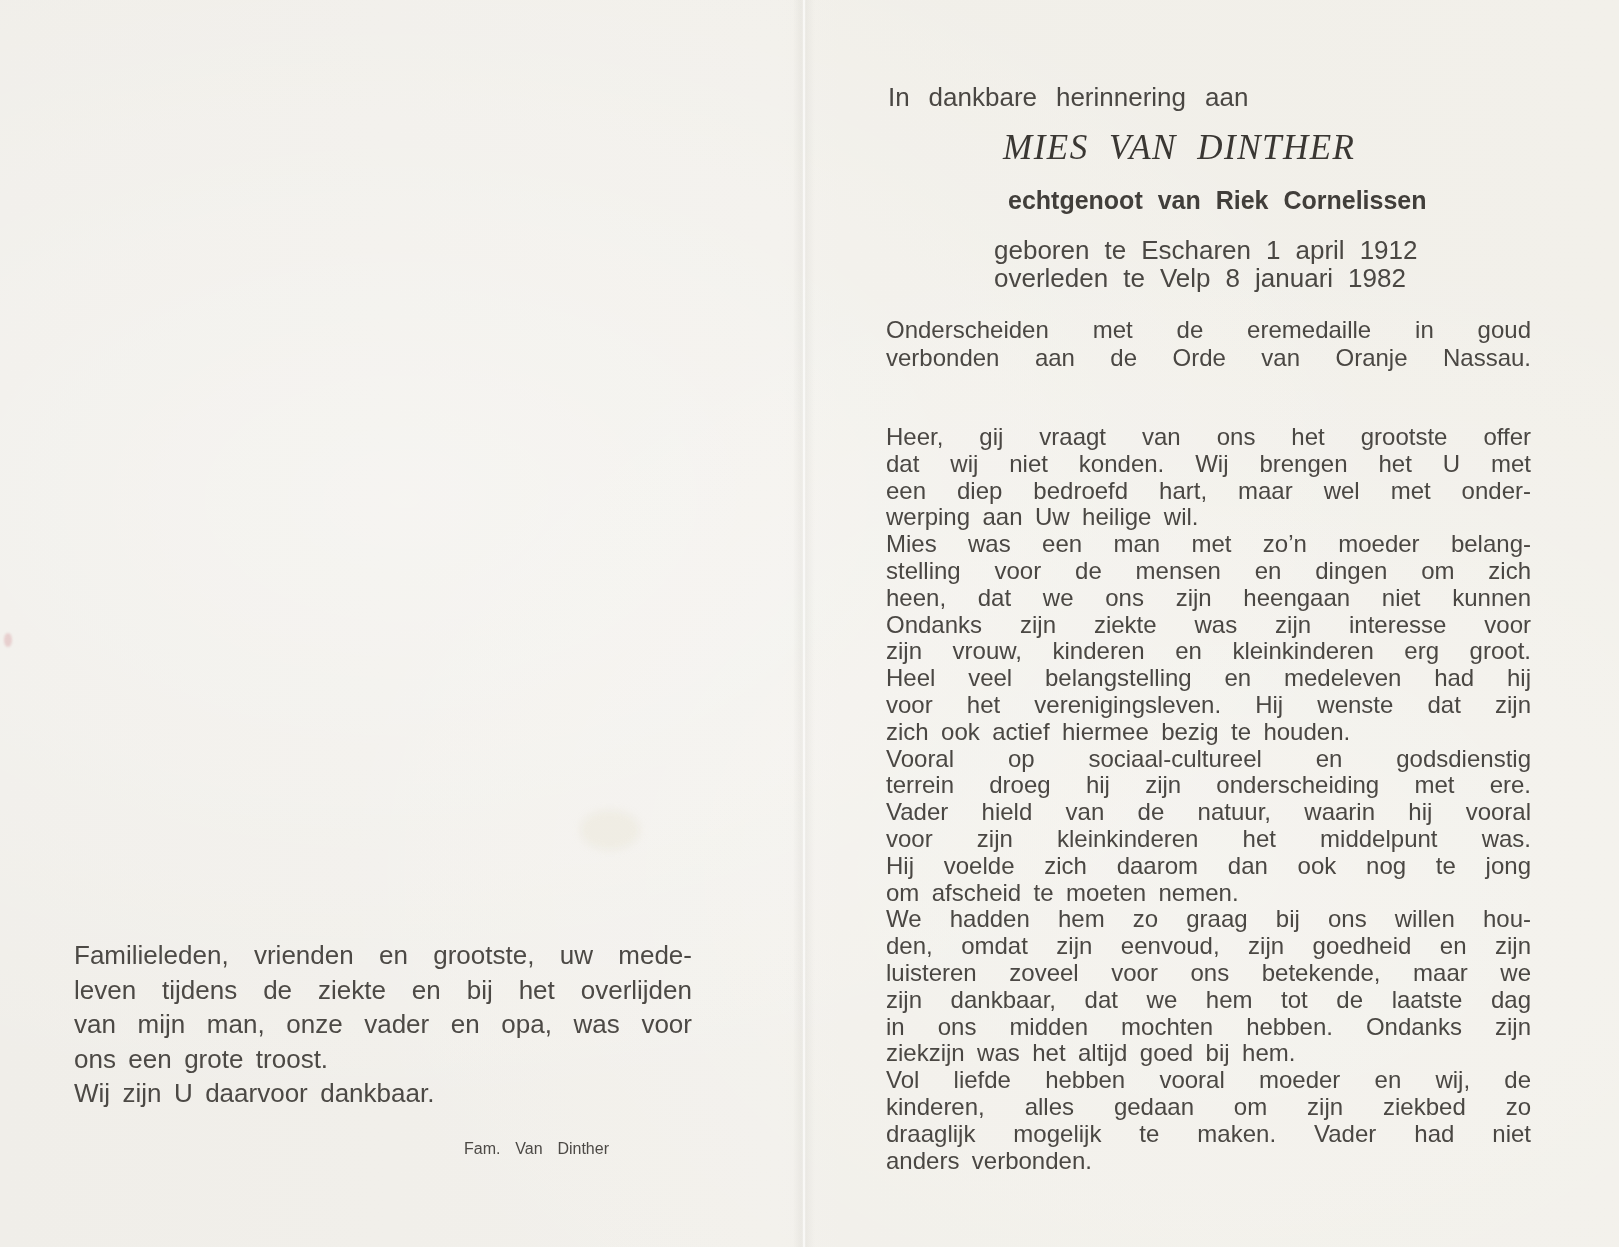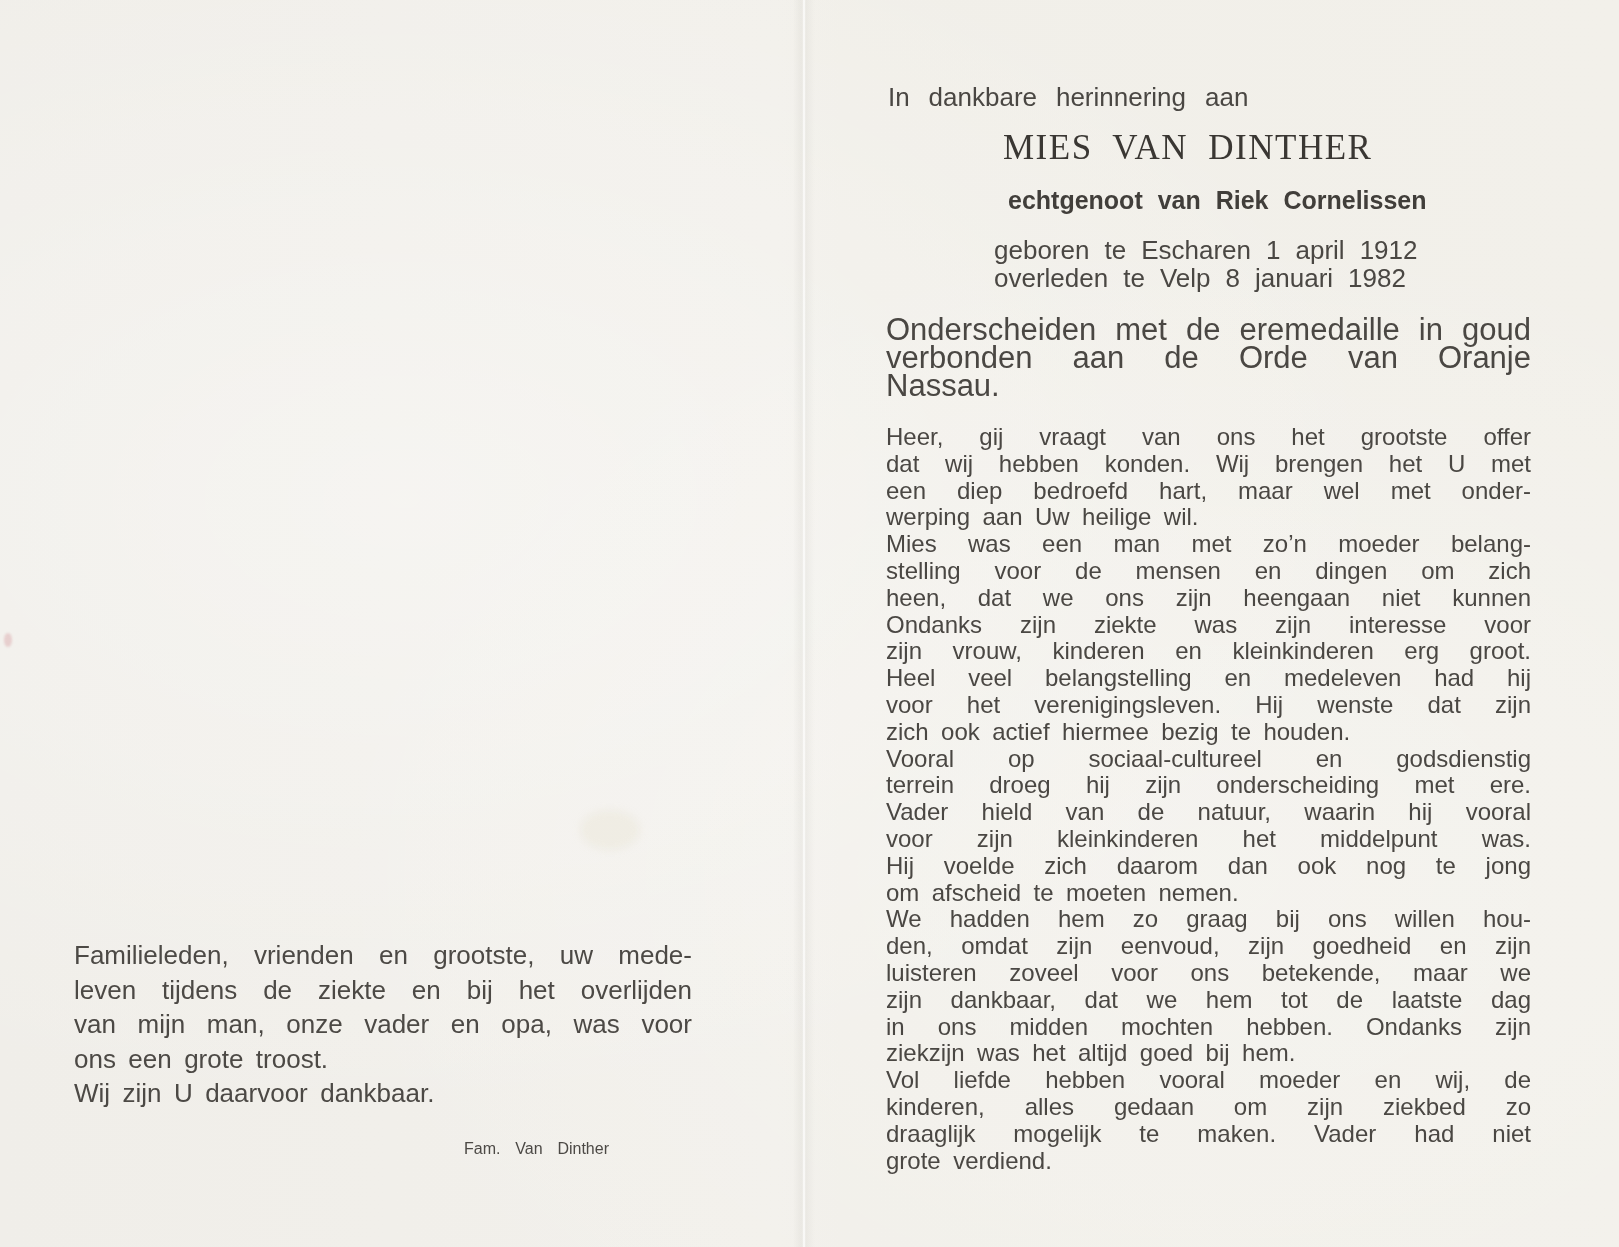--- a/index.html
+++ b/index.html
@@ -43,33 +43,34 @@
   
   .intro {
     position:absolute; left:888px; top:82px;
     font-size:26px; word-spacing:0.45em;
   }
   .deceased-name {
     position:absolute; left:1003px; top:128px;
     font-family:"Liberation Serif", serif;
     font-size:35px; letter-spacing:1.5px; word-spacing:10px;
     color:#3a3733;
+    font-style:italic;
   }
   .relation {
     position:absolute; left:1008px; top:186px;
     font-size:25px; font-weight:bold; word-spacing:0.32em;
     color:#413e3a;
   }
   .dates {
     position:absolute; left:974px; top:236px;
     font-size:26px; line-height:28px; word-spacing:0.30em;margin-left:20px;
   }
   .decoration {
     position:absolute; left:886px; top:316px; width:645px;
-    font-size:31px; line-height:28px; word-spacing:0.22em;
+    font-size:24px; line-height:28px; word-spacing:0.22em;
   }
   .memorial {
     position:absolute; left:886px; top:424px; width:645px;
     font-size:24px; line-height:26.8px; word-spacing:0.24em;
   }
 
   
   .speck-pink {
     position:absolute; left:4px; top:633px; width:8px; height:14px;
     background:rgba(205,130,135,0.30); border-radius:50%;
@@ -108,21 +109,21 @@
     <div class="dates">
       <div class="line">geboren te Escharen 1 april 1912</div>
       <div class="line">overleden te Velp 8 januari 1982</div>
     </div>
     <div class="decoration">
         <div class="line jfy">Onderscheiden met de eremedaille in goud</div>
         <div class="line jfy">verbonden aan de Orde van Oranje Nassau.</div>
       </div>
     <div class="memorial">
         <div class="line jfy">Heer, gij vraagt van ons het grootste offer</div>
-        <div class="line jfy">dat wij hebben konden. Wij brengen het U met</div>
+        <div class="line jfy">dat wij niet konden. Wij brengen het U met</div>
         <div class="line jfy">een diep bedroefd hart, maar wel met onder-</div>
         <div class="line">werping aan Uw heilige wil.</div>
         <div class="line jfy">Mies was een man met zo’n moeder belang-</div>
         <div class="line jfy">stelling voor de mensen en dingen om zich</div>
         <div class="line jfy">heen, dat we ons zijn heengaan niet kunnen</div>
         <div class="line jfy">Ondanks zijn ziekte was zijn interesse voor</div>
         <div class="line jfy">zijn vrouw, kinderen en kleinkinderen erg groot.</div>
         <div class="line jfy">Heel veel belangstelling en medeleven had hij</div>
         <div class="line jfy">voor het verenigingsleven. Hij wenste dat zijn</div>
         <div class="line">zich ook actief hiermee bezig te houden.</div>
@@ -134,17 +135,17 @@
         <div class="line">om afscheid te moeten nemen.</div>
         <div class="line jfy">We hadden hem zo graag bij ons willen hou-</div>
         <div class="line jfy">den, omdat zijn eenvoud, zijn goedheid en zijn</div>
         <div class="line jfy">luisteren zoveel voor ons betekende, maar we</div>
         <div class="line jfy">zijn dankbaar, dat we hem tot de laatste dag</div>
         <div class="line jfy">in ons midden mochten hebben. Ondanks zijn</div>
         <div class="line">ziekzijn was het altijd goed bij hem.</div>
         <div class="line jfy">Vol liefde hebben vooral moeder en wij, de</div>
         <div class="line jfy">kinderen, alles gedaan om zijn ziekbed zo</div>
         <div class="line jfy">draaglijk mogelijk te maken. Vader had niet</div>
-        <div class="line">grote verdiend.</div>
+        <div class="line">anders verbonden.</div>
       </div>
   </div>
 
 </div>
 
 </body></html>

